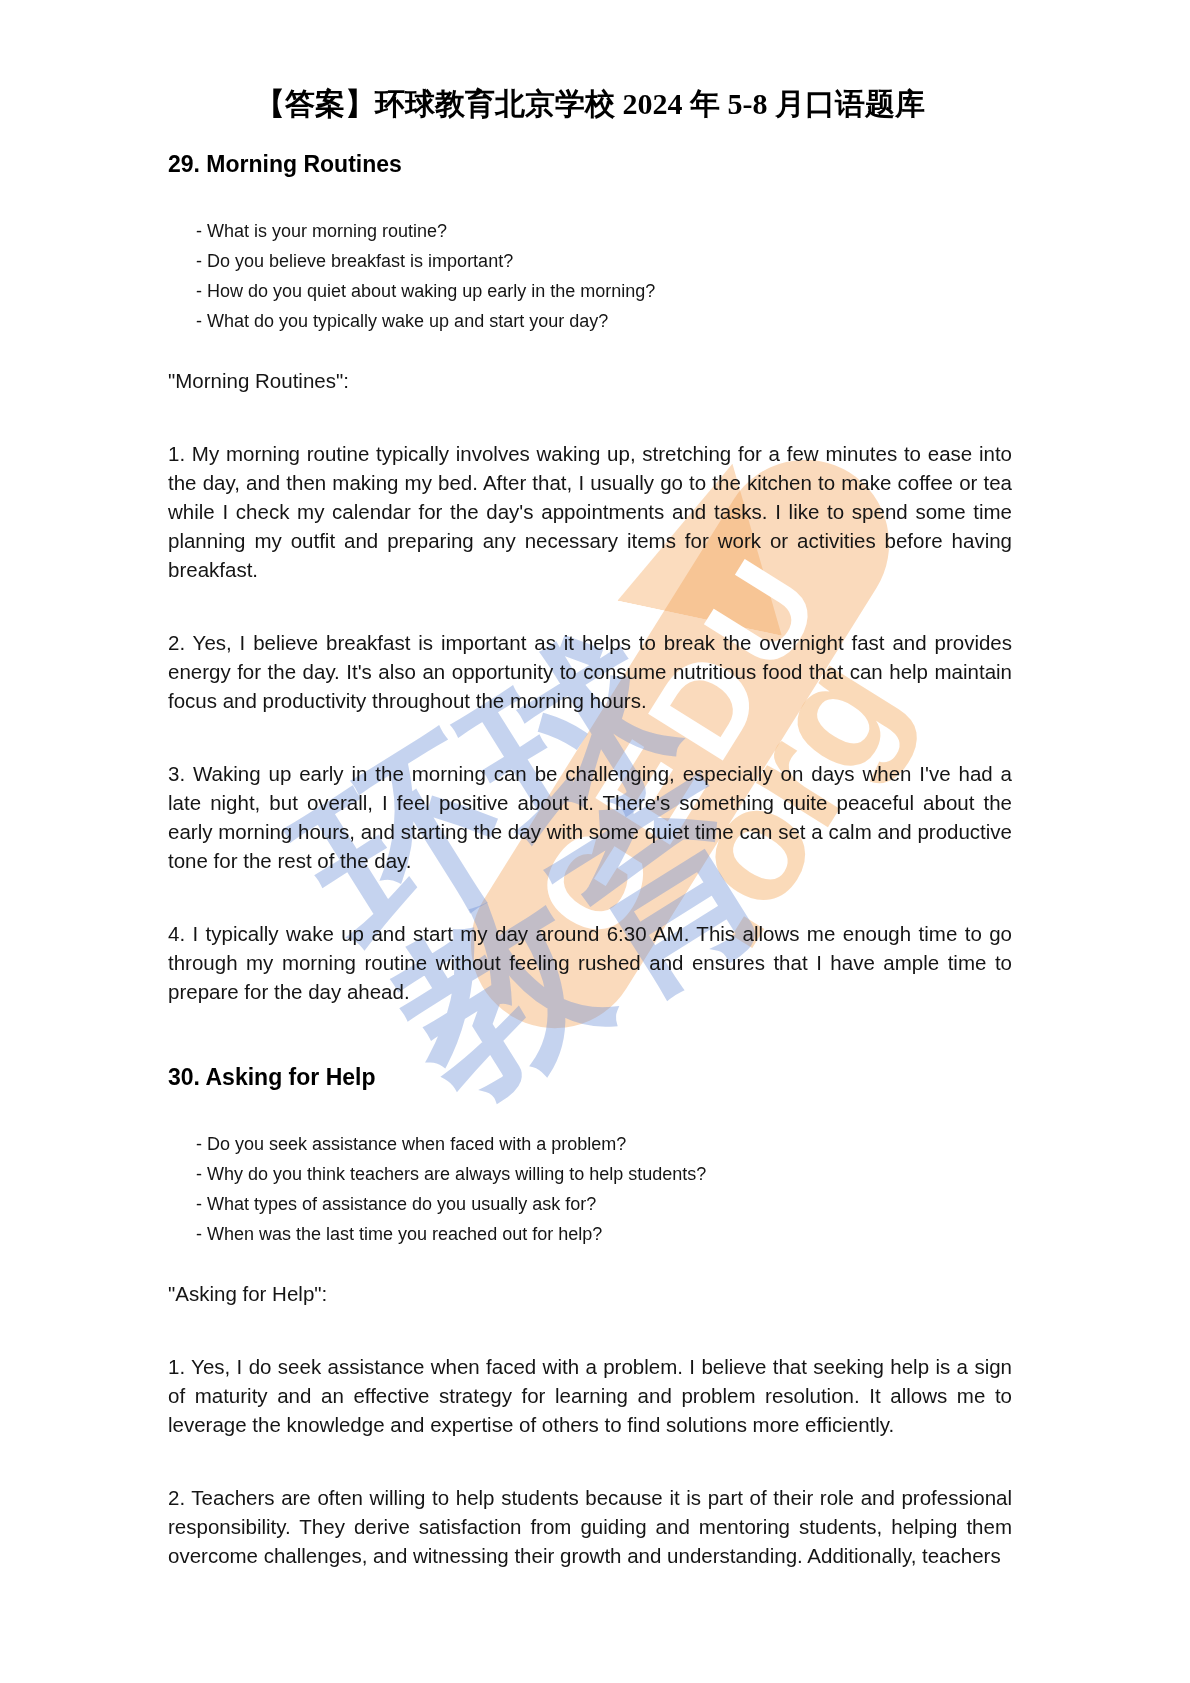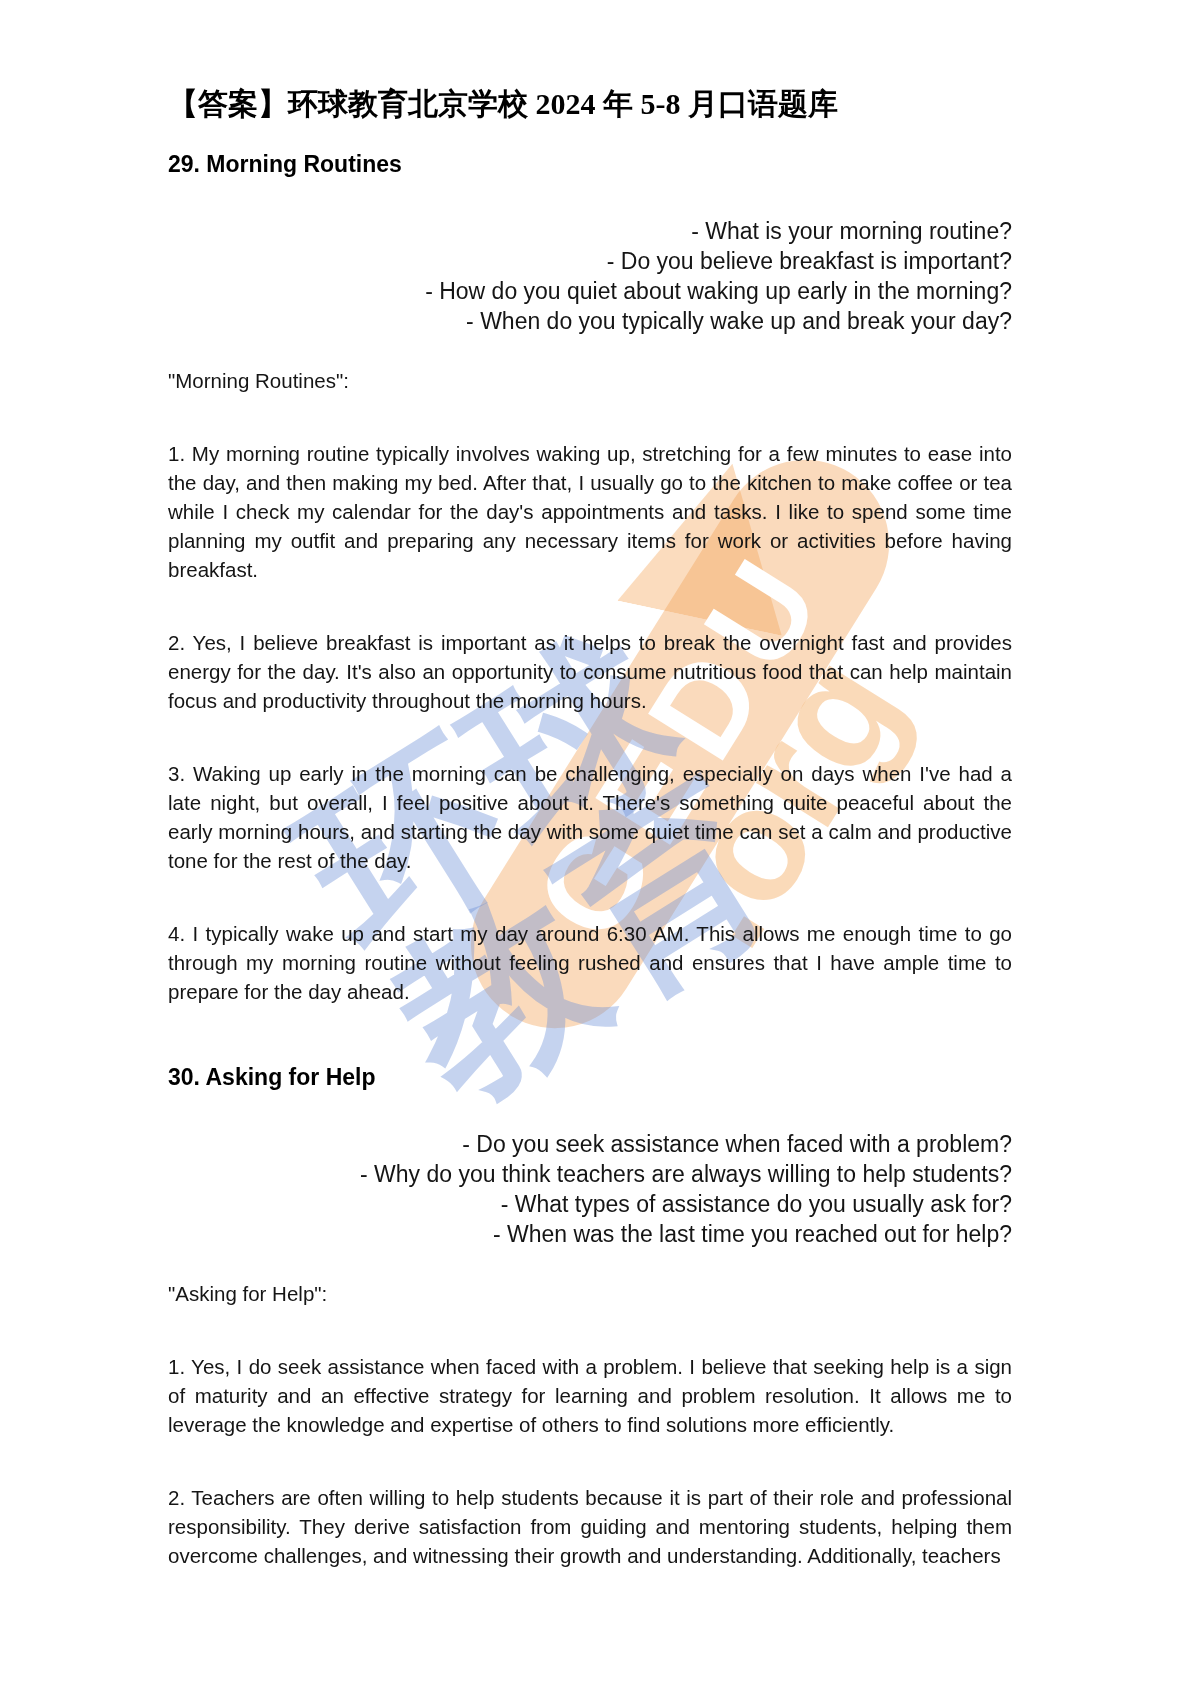--- a/index.html
+++ b/index.html
@@ -44,29 +44,29 @@
     background: rgba(245,172,100,0.42);
     clip-path: polygon(50% 0%, 100% 100%, 0% 100%);
   }
 
   
   .content { position: relative; z-index: 1; padding: 0 178px 0 168px; }
   .doc-title {
     padding-top: 84px;
     font-family: "Liberation Serif", serif;
     font-weight: bold; font-size: 30px;
-    color: #000000;
+    text-align: center; color: #000000;
     white-space: nowrap;
   }
   .sec-heading {
     margin-top: 26px;
     font-weight: bold; font-size: 23px; color: #000000;
   }
   .sec-heading.second { margin-top: 58px; }
-  .questions { margin: 38px 0 0 28px; font-size: 23px; line-height: 30px; color: #151515; text-align: right; }
+  .questions { margin: 38px 0 0 28px; font-size: 18px; line-height: 30px; color: #151515; }
   .label { margin-top: 30px; font-size: 20.5px; line-height: 29px; color: #151515; }
   .para {
     margin: 44px 0 0;
     font-size: 20.5px; line-height: 29px;
     text-align: justify; text-justify: inter-word;
     color: #151515;
   }
 </style>
 </head>
 <body>
@@ -88,21 +88,21 @@
   <div class="content">
 
     <div class="doc-title">【答案】环球教育北京学校 2024 年 5-8 月口语题库</div>
 
     <div class="sec-heading">29. Morning Routines</div>
 
     <div class="questions">
       <div>- What is your morning routine?</div>
       <div>- Do you believe breakfast is important?</div>
       <div>- How do you quiet about waking up early in the morning?</div>
-      <div>- When do you typically wake up and break your day?</div>
+      <div>- What do you typically wake up and start your day?</div>
     </div>
 
     <div class="label">"Morning Routines":</div>
 
     <p class="para">1. My morning routine typically involves waking up, stretching for a few minutes to ease into the day, and then making my bed. After that, I usually go to the kitchen to make coffee or tea while I check my calendar for the day's appointments and tasks. I like to spend some time planning my outfit and preparing any necessary items for work or activities before having breakfast.</p>
     <p class="para">2. Yes, I believe breakfast is important as it helps to break the overnight fast and provides energy for the day. It's also an opportunity to consume nutritious food that can help maintain focus and productivity throughout the morning hours.</p>
     <p class="para">3. Waking up early in the morning can be challenging, especially on days when I've had a late night, but overall, I feel positive about it. There's something quite peaceful about the early morning hours, and starting the day with some quiet time can set a calm and productive tone for the rest of the day.</p>
     <p class="para">4. I typically wake up and start my day around 6:30 AM. This allows me enough time to go through my morning routine without feeling rushed and ensures that I have ample time to prepare for the day ahead.</p>
 
     <div class="sec-heading second">30. Asking for Help</div>

